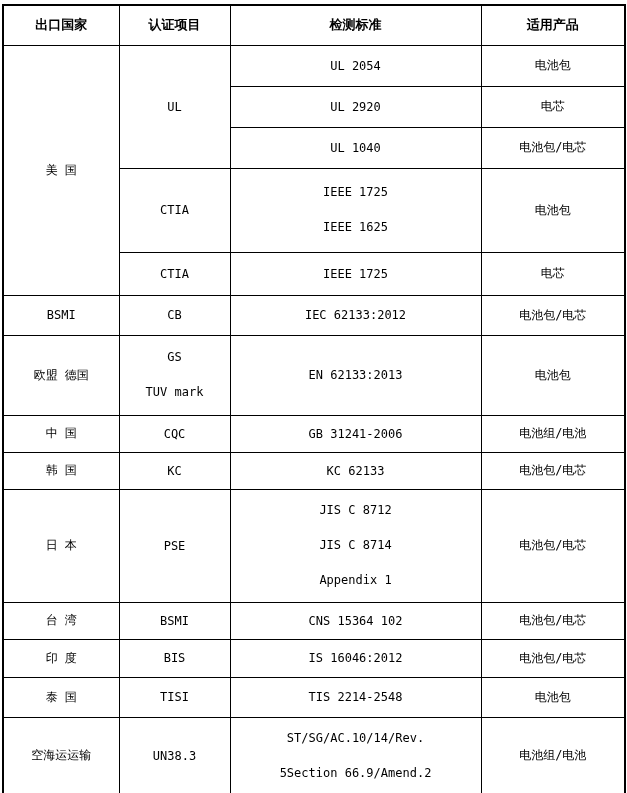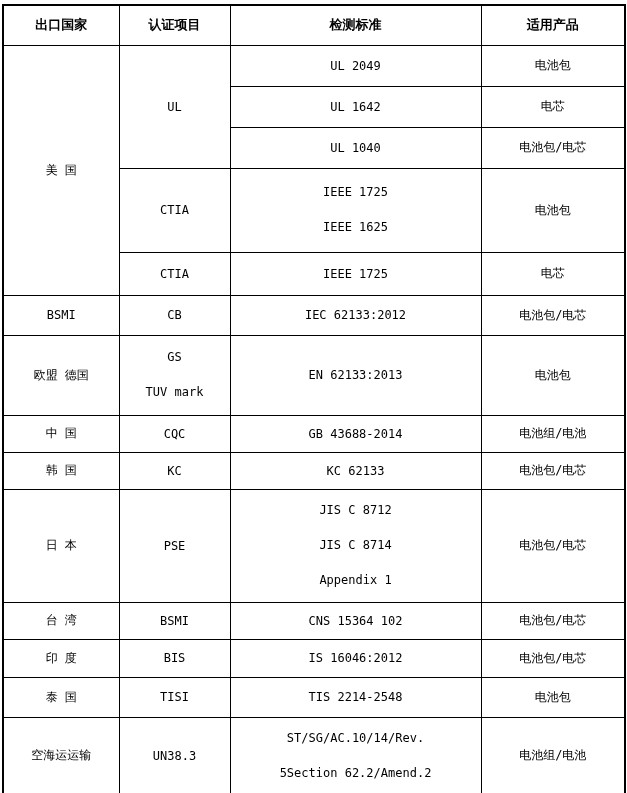--- a/index.html
+++ b/index.html
@@ -61,25 +61,25 @@
         <th>认证项目</th>
         <th>检测标准</th>
         <th>适用产品</th>
       </tr>
     </thead>
     <tbody>
 
       <tr style="height:41px">
         <td rowspan="5">美 国</td>
         <td rowspan="3">UL</td>
-        <td>UL 2049</td>
+        <td>UL 2054</td>
         <td>电池包</td>
       </tr>
       <tr style="height:41px">
-        <td>UL 1642</td>
+        <td>UL 2920</td>
         <td>电芯</td>
       </tr>
       <tr style="height:41px">
         <td>UL 1040</td>
         <td>电池包/电芯</td>
       </tr>
       <tr style="height:84px">
         <td>CTIA</td>
         <td class="lines">
           <div>IEEE 1725</div>
@@ -106,21 +106,21 @@
           <div>GS</div>
           <div>TUV mark</div>
         </td>
         <td>EN 62133:2013</td>
         <td>电池包</td>
       </tr>
 
       <tr style="height:37px">
         <td>中 国</td>
         <td>CQC</td>
-        <td>GB 43688-2014</td>
+        <td>GB 31241-2006</td>
         <td>电池组/电池</td>
       </tr>
 
       <tr style="height:37px">
         <td>韩 国</td>
         <td>KC</td>
         <td>KC 62133</td>
         <td>电池包/电芯</td>
       </tr>
 
@@ -154,19 +154,19 @@
         <td>TISI</td>
         <td>TIS 2214-2548</td>
         <td>电池包</td>
       </tr>
 
       <tr style="height:78px">
         <td>空海运运输</td>
         <td>UN38.3</td>
         <td class="lines">
           <div>ST/SG/AC.10/14/Rev.</div>
-          <div>5Section 62.2/Amend.2</div>
+          <div>5Section 66.9/Amend.2</div>
         </td>
         <td>电池组/电池</td>
       </tr>
     </tbody>
   </table>
 </div>
 
 </body></html>

